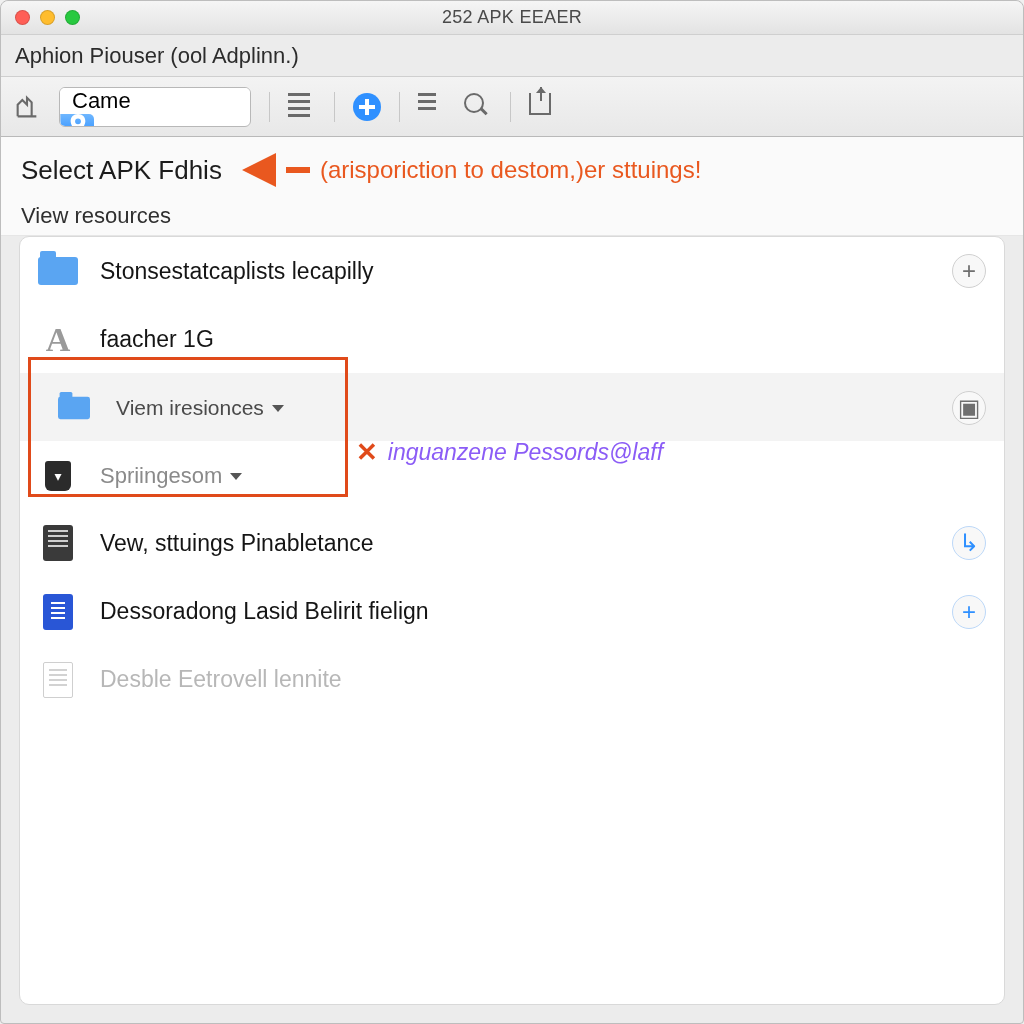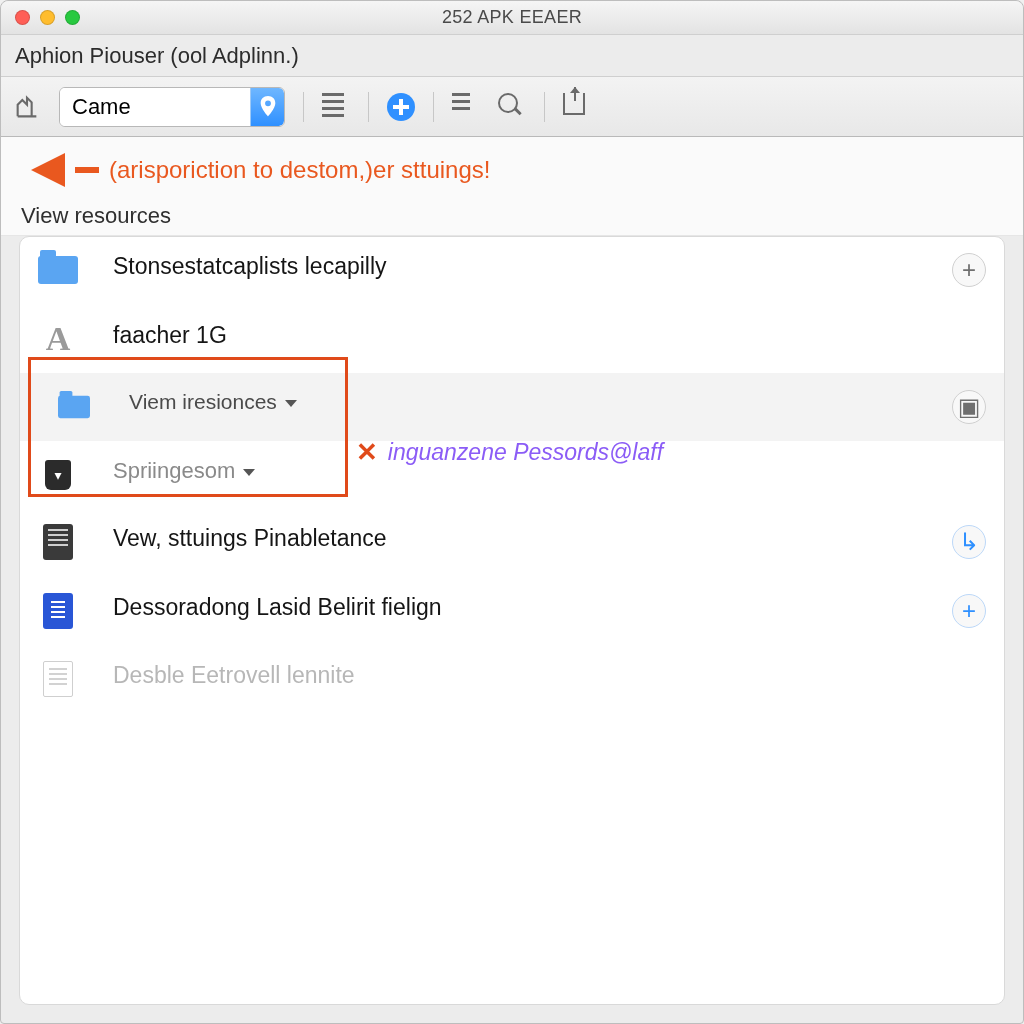--- a/index.html
+++ b/index.html
@@ -14,21 +14,21 @@
 .title-text { position:absolute; left:0; right:0; text-align:center; font-size:18px; color:#4a4a4a; font-weight:500; letter-spacing:.3px; }
 
 
 .crumbbar { height:42px; border-bottom:1px solid #cfcfcf; background:#ececec; display:flex; align-items:center; padding:0 14px; font-size:22px; color:#2c2c2c; }
 
 
 .toolbar { height:60px; border-bottom:1px solid #b9b9b9; background:linear-gradient(#f3f3f3,#e8e8e8); display:flex; align-items:center; padding:0 12px; gap:18px; }
 .tb-icon { width:28px; height:28px; position:relative; }
 .tb-sep { width:1px; height:30px; background:#c7c7c7; }
 
-.picker { display:flex; height:40px; border:1px solid #b8b8b8; border-radius:6px; background:#fff; overflow:hidden; }
+.picker { display:flex; height:40px; border:1px solid #b8b8b8; border-radius:6px; background:#fff; overflow:hidden;flex-direction:column; }
 .picker input { border:0; outline:0; font-size:22px; padding:0 12px; width:190px; }
 .picker .pin { width:34px; background:linear-gradient(#6fb7ff,#2f90ff); border-left:1px solid #9ec9f6; display:flex; align-items:center; justify-content:center; border-radius:0 5px 5px 0; }
 
 .plus-badge{width:28px;height:28px;border-radius:50%;background:#2f90ff;position:relative;}
 .plus-badge::before,.plus-badge::after{content:"";position:absolute;background:#fff;}
 .plus-badge::before{left:12px;top:6px;width:4px;height:16px;}
 .plus-badge::after{top:12px;left:6px;height:4px;width:16px;}
 
 
 .glyph-lines{display:flex;flex-direction:column;gap:4px;} .glyph-lines span{display:block;width:22px;height:3px;background:#6a6a6a;}
@@ -40,21 +40,21 @@
 .head-area{padding:16px 18px 6px 20px; background:#fafafa; border-bottom:1px solid #e6e6e6; position:relative;}
 .sel-row{display:flex;align-items:center;gap:10px;}
 .sel-row h1{font-size:26px;font-weight:500;color:#1c1c1c;}
 .arrow-callout{width:0;height:0;border-top:17px solid transparent;border-bottom:17px solid transparent;border-right:34px solid #e9581f; margin-left:10px;}
 .callout-stem{width:24px;height:6px;background:#e9581f;}
 .callout-text{color:#e9581f;font-size:24px;}
 .vr-sub{margin-top:16px;font-size:22px;color:#2f2f2f;}
 
 
 .panel{flex:1; background:#fff; margin:0 18px 18px 18px; border:1px solid #d9d9d9; border-radius:10px; overflow:hidden;}
-.row{display:flex;align-items:flex-start;height:68px;padding:16px 18px;gap:35px;position:relative;}
+.row{display:flex;align-items:center;height:68px;padding:16px 18px;gap:22px;position:relative;}
 .row + .row{border-top:1px solid transparent;}
 .row .lbl{font-size:23px;color:#151515;}
 .row .lbl.muted{color:#b7b7b7;}
 .row .endbtn{margin-left:auto;width:34px;height:34px;border:1px solid #d0d0d0;border-radius:50%;display:flex;align-items:center;justify-content:center;color:#6f6f6f;font-size:24px;background:#f8f8f8;}
 .row .endbtn.blue{color:#2f90ff;border-color:#bcd8f8;}
 .row.sel{background:#f3f3f3;}
 
 
 .ico{width:40px;height:34px;display:flex;align-items:center;justify-content:center;flex:0 0 40px;}
 .folder{width:40px;height:28px;background:#5aa5f2;border-radius:3px;position:relative;}
@@ -141,20 +141,21 @@
         <div class="glyph-search"></div>
       </div>
     <div class="tb-sep"></div>
     <div class="tb-icon">
         <div class="glyph-export"></div>
       </div>
   </div>
 
   <div class="head-area">
     <div class="sel-row">
+      <h1>Select APK Fdhis</h1>
       <div class="arrow-callout"></div>
       <div class="callout-stem"></div>
       <div class="callout-text">(arisporiction to destom,)er sttuings!</div>
     </div>
     <div class="vr-sub">View resources</div>
   </div>
 
   <div class="panel" style="position:relative;">
     <div class="row">
       <div class="ico">

